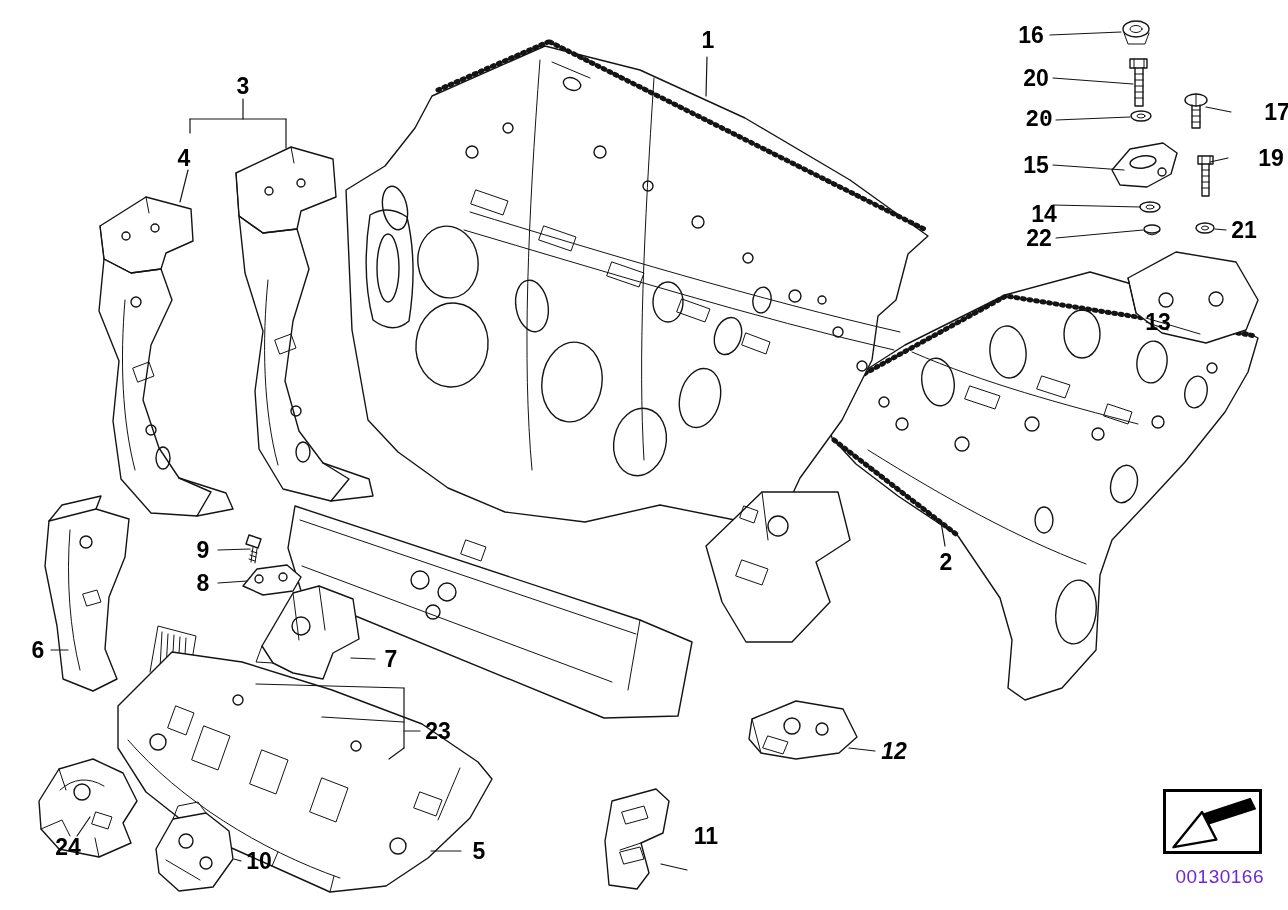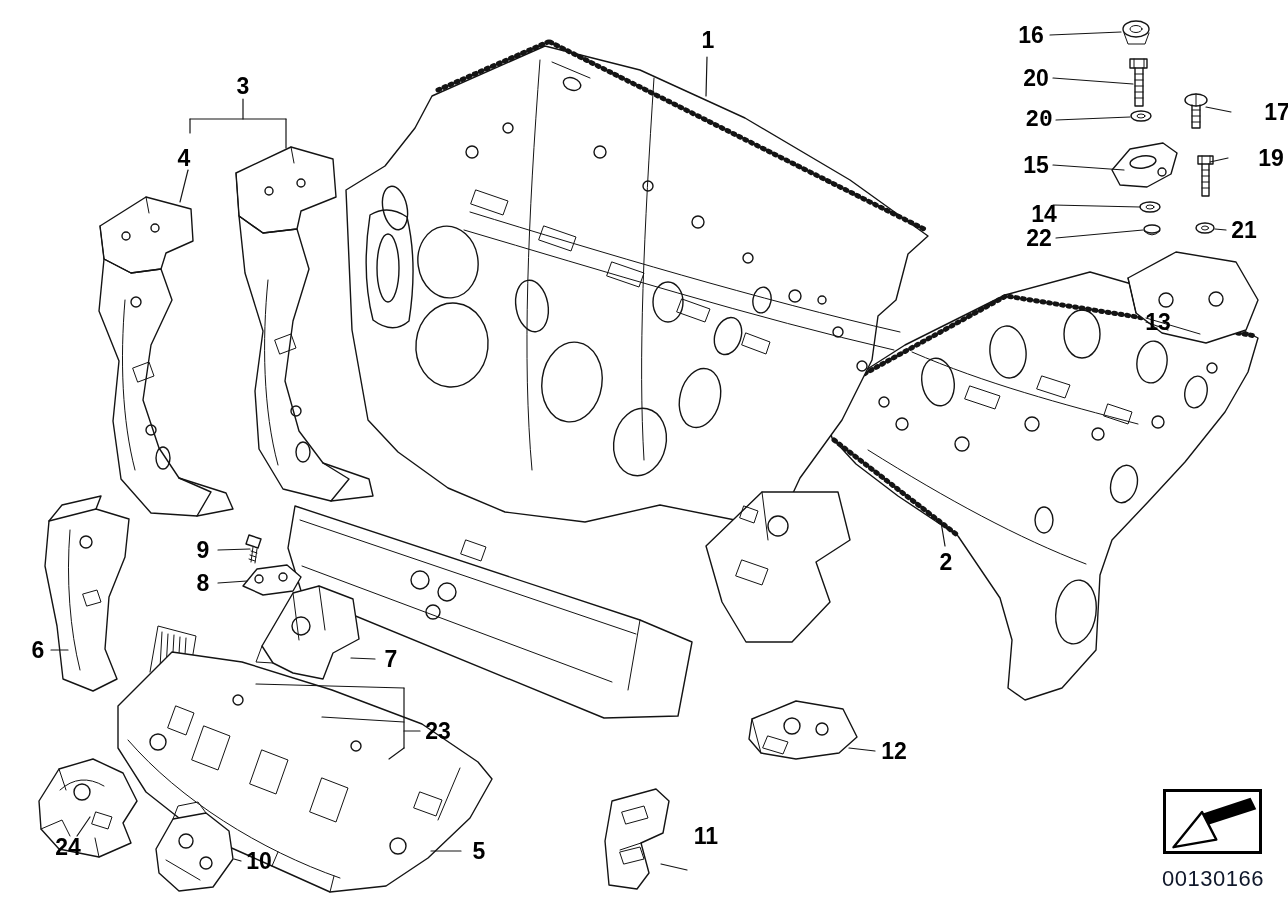--- a/index.html
+++ b/index.html
@@ -7,21 +7,21 @@
          font-family:"Liberation Sans", sans-serif;}
   svg.art{position:absolute;left:0;top:0;}
   .art path,.art ellipse,.art circle,.art polyline,.art rect,.art line{
       stroke:#141414;fill:none;stroke-width:1.4;stroke-linejoin:round;stroke-linecap:round;}
   .art .fillw{fill:#ffffff;}
   .art .hatch{stroke-width:5;stroke-dasharray:1.8 4.8;fill:none;}
   .art .thin{stroke-width:1;}
   #leads polyline{stroke:#141414;stroke-width:1.2;fill:none;}
   .callout{position:absolute;transform:translate(-50%,-50%);font-weight:bold;
            font-size:23px;color:#000;line-height:1;user-select:none;cursor:pointer;}
-  .diagram-id{position:absolute;right:24px;top:866px;font-size:22px;color:#0f172a;
+  .diagram-id{position:absolute;right:24px;top:866px;font-size:19px;color:#6d28d9;
               letter-spacing:0.5px;}
   .nav-box{position:absolute;left:1163px;top:789px;width:93px;height:59px;
            border:3px solid #000;background:#fff;cursor:pointer;}
 </style>
 </head>
 <body>
 
 <div class="stage">
 
   <svg class="art" width="1288" height="910" viewBox="0 0 1288 910">
@@ -285,21 +285,21 @@
       <div class="callout" style="left: 946px; top: 562px;">2</div>
       <div class="callout" style="left: 243px; top: 86px;">3</div>
       <div class="callout" style="left: 184px; top: 158px;">4</div>
       <div class="callout" style="left: 479px; top: 851px;">5</div>
       <div class="callout" style="left: 38px; top: 650px;">6</div>
       <div class="callout" style="left: 391px; top: 659px;">7</div>
       <div class="callout" style="left: 203px; top: 583px;">8</div>
       <div class="callout" style="left: 203px; top: 550px;">9</div>
       <div class="callout" style="left: 259px; top: 861px;">10</div>
       <div class="callout" style="left: 706px; top: 820px; margin-top: 16px;">11</div>
-      <div class="callout" style="left: 894px; top: 751px;">12</div>
+      <div class="callout" style="left: 894px; top: 751px; font-style: italic;">12</div>
       <div class="callout" style="left: 1129px; top: 322px; margin-left: 29px;">13</div>
       <div class="callout" style="left: 1036px; top: 214px; margin-left: 8px;">14</div>
       <div class="callout" style="left: 1036px; top: 165px;">15</div>
       <div class="callout" style="left: 1031px; top: 35px;">16</div>
       <div class="callout" style="left: 1249px; top: 112px; margin-left: 28px;">17</div>
       <div class="callout" style="left: 1036px; top: 78px;">20</div>
       <div class="callout" style="left: 1246px; top: 158px; margin-left: 25px;">19</div>
       <div class="callout" style="left: 1039px; top: 120px; font-family: Liberation Mono, monospace;">20</div>
       <div class="callout" style="left: 1244px; top: 230px;">21</div>
       <div class="callout" style="left: 1039px; top: 238px;">22</div>

